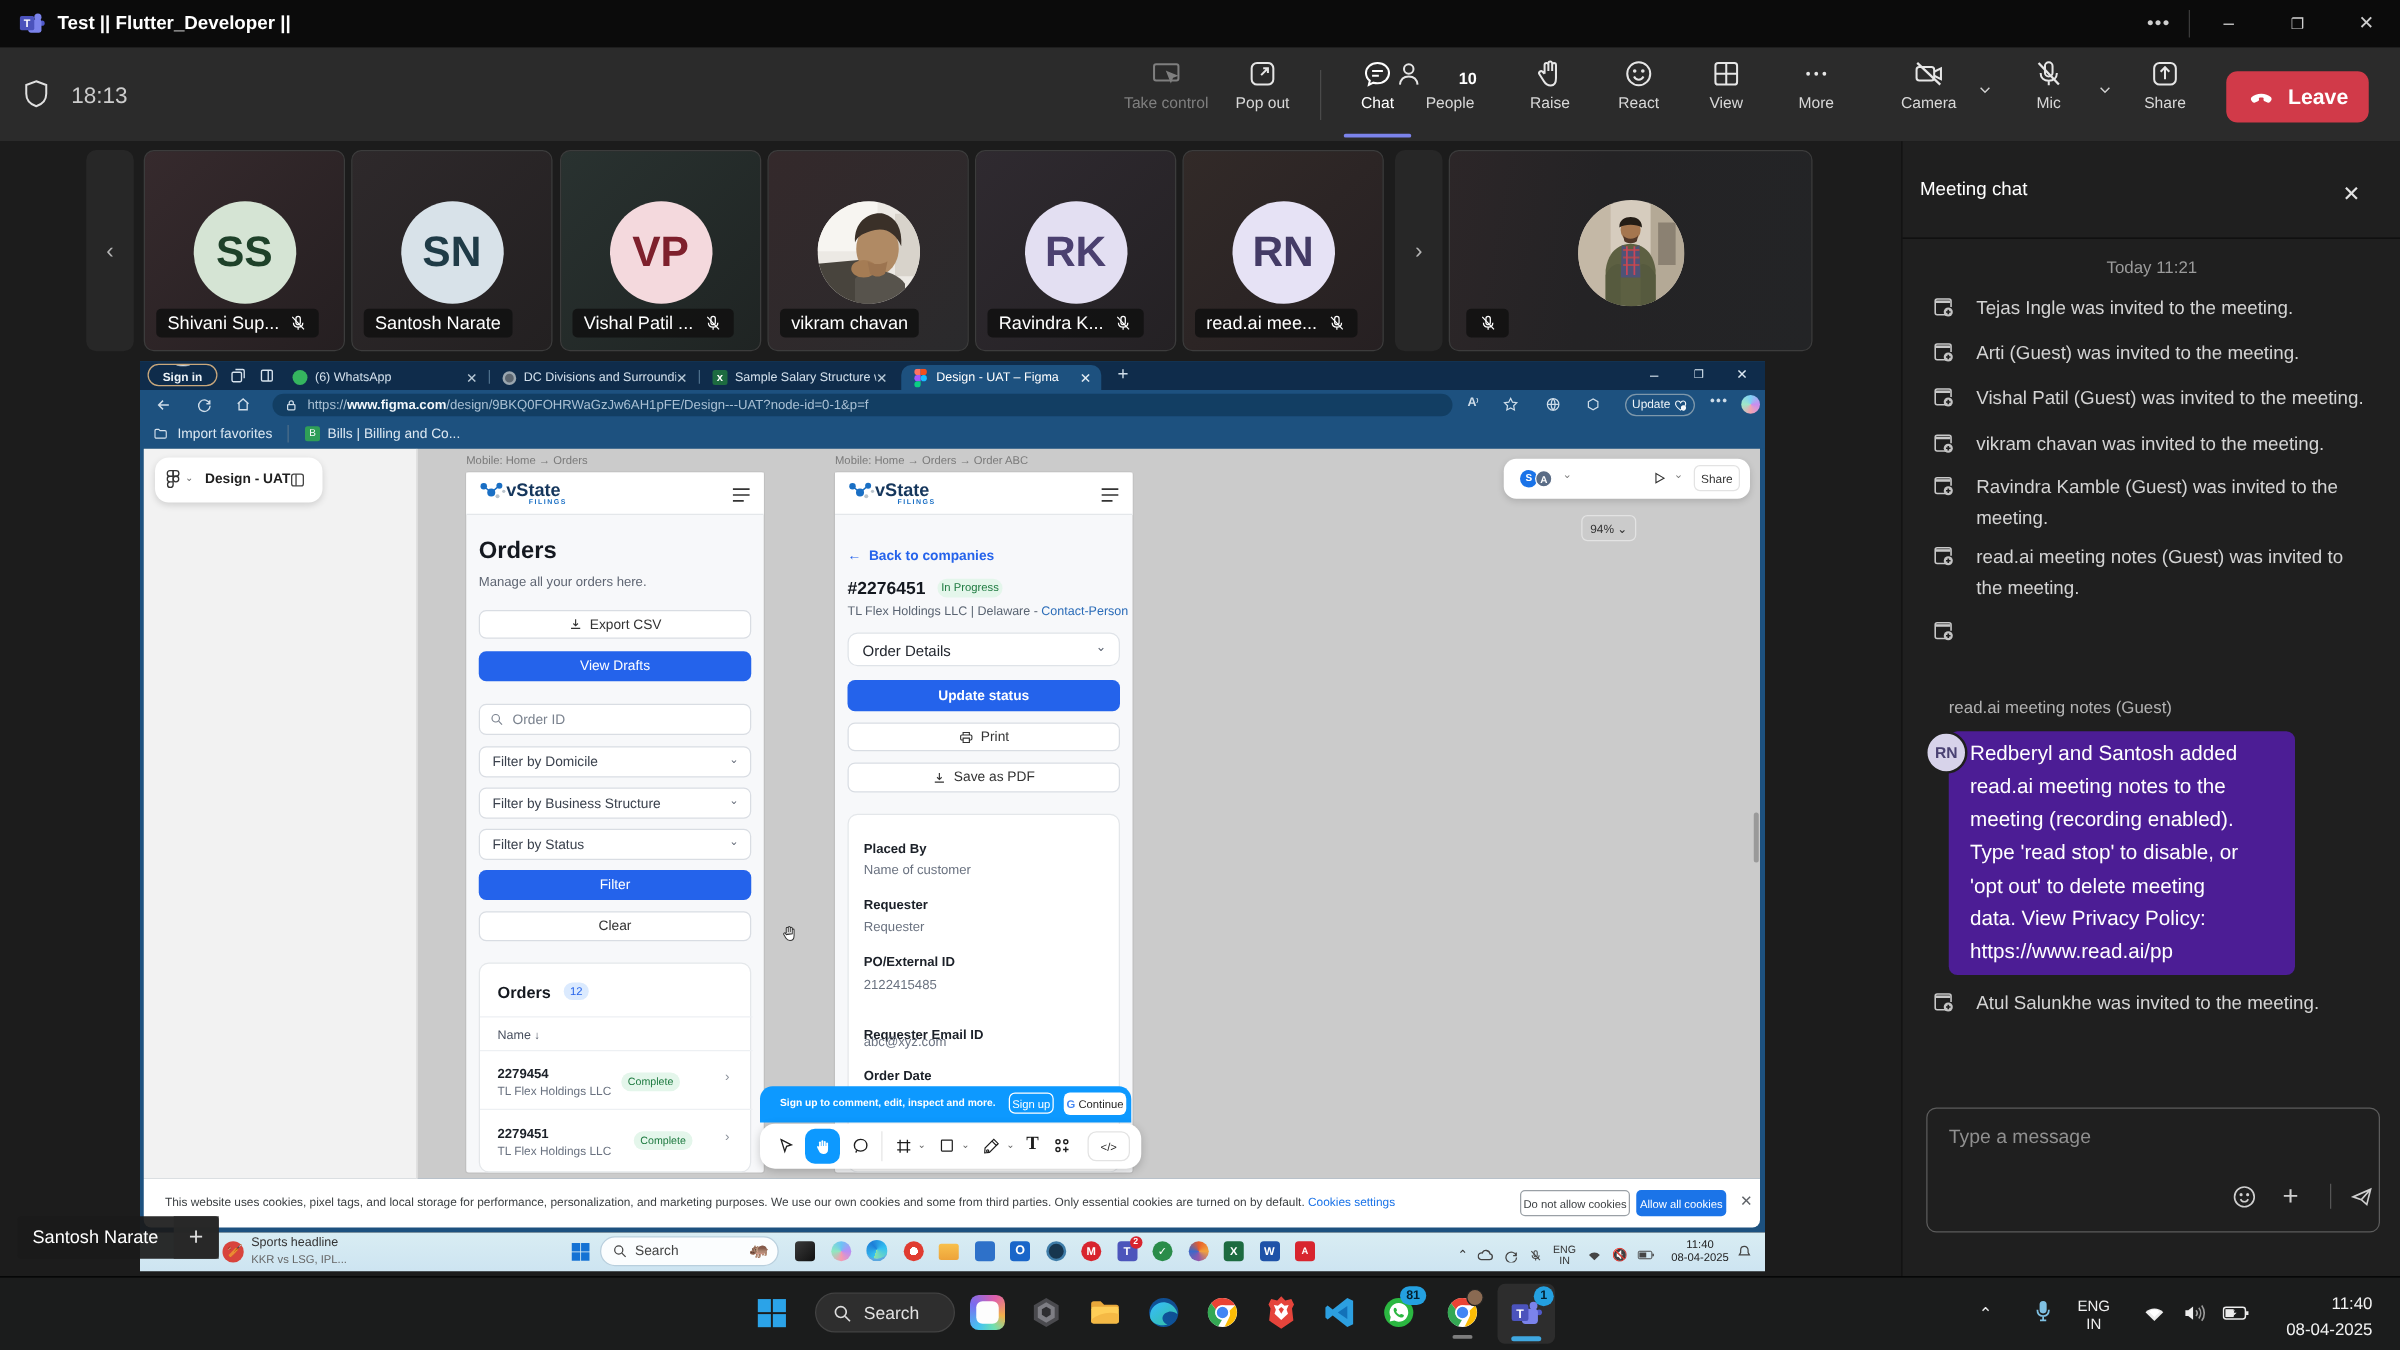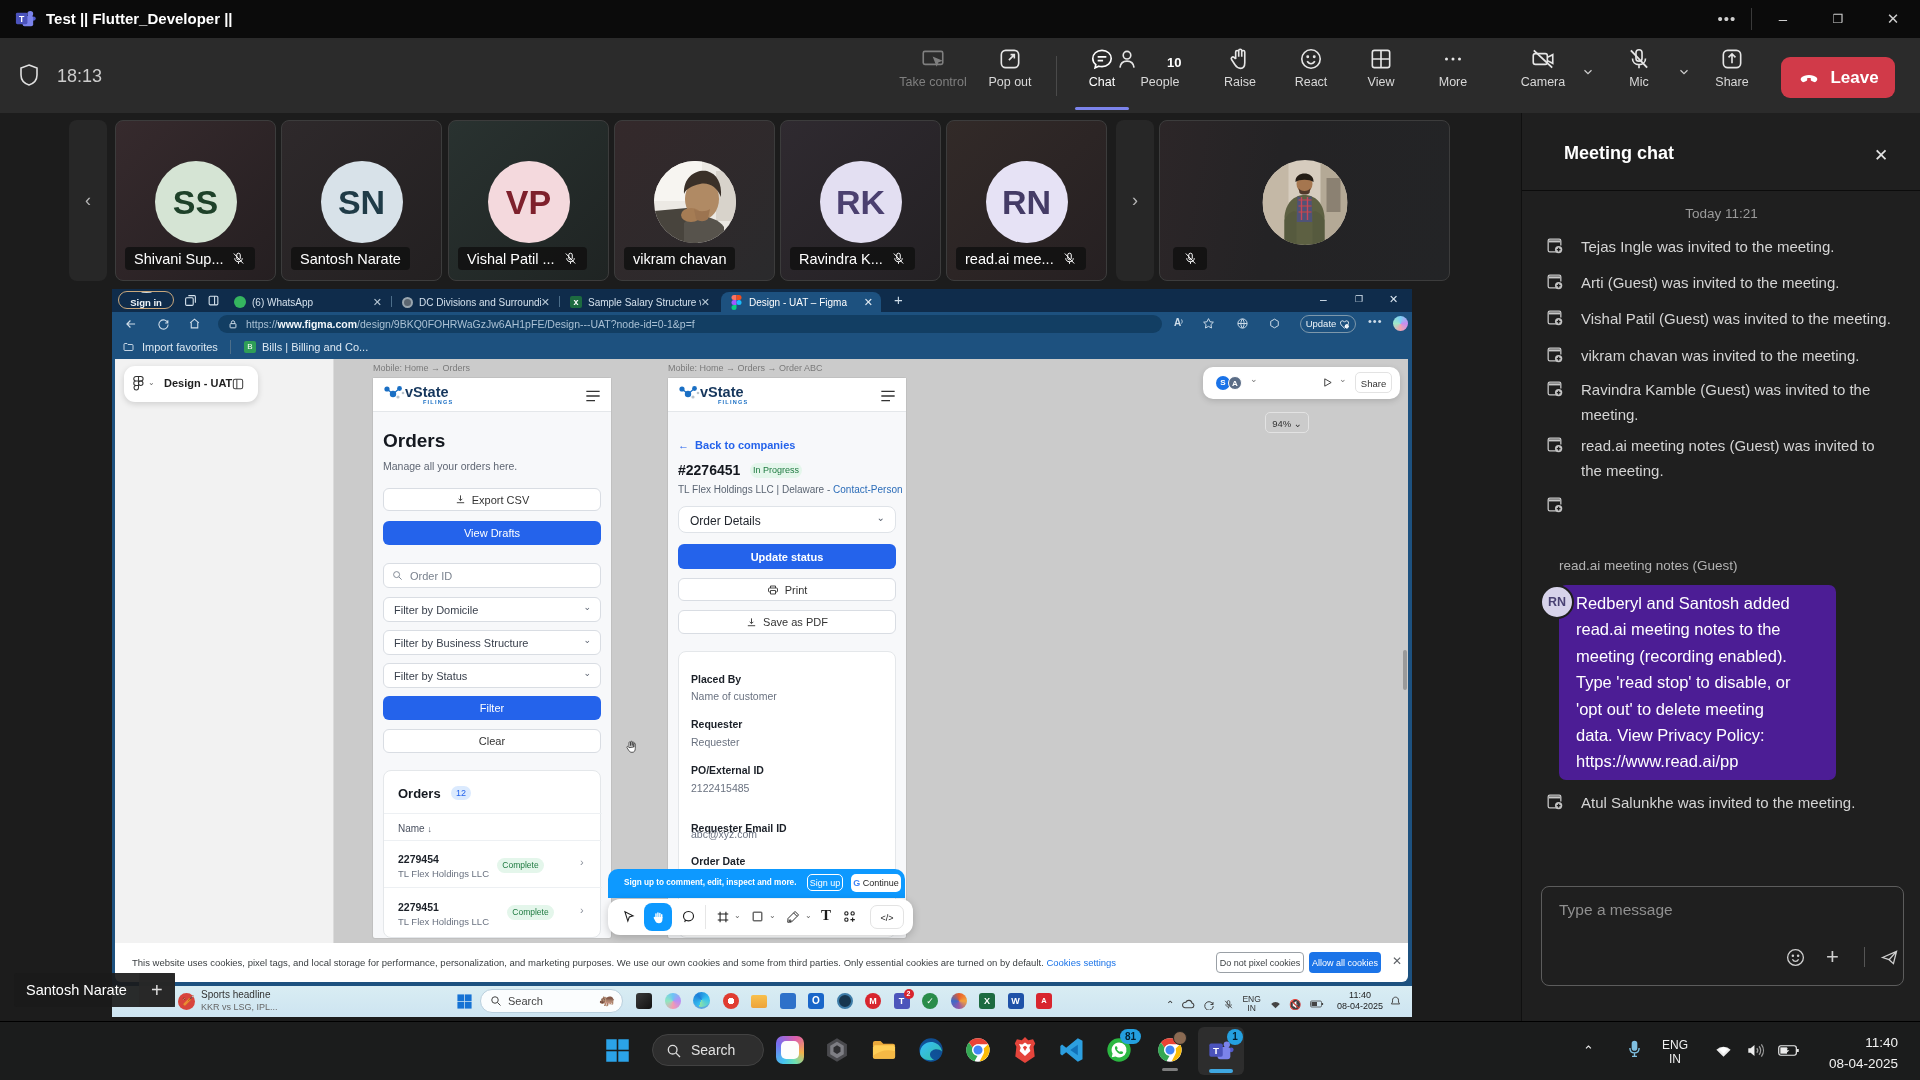--- a/index.html
+++ b/index.html
@@ -579,21 +579,21 @@
               <circle cx="17" cy="7" r="2.6"></circle>
               <circle cx="7" cy="17" r="2.6"></circle>
               <path d="M17 13.5 V20.5 M13.5 17 H20.5"></path>
             </svg>
           <div style="position:absolute;left:262px;top:6px;width:34px;height:24px;border:1px solid #e3e3e3;border-radius:7px;color:#1e1e1e;font-size:9px;text-align:center;line-height:24px;">&lt;/&gt;</div>
         </div>
       </div>
 
       <div id="cookie">
         <div style="position:absolute;left:17px;top:14px;font-size:9.5px;color:#3c4043;white-space:nowrap;">This website uses cookies, pixel tags, and local storage for performance, personalization, and marketing purposes. We use our own cookies and some from third parties. Only essential cookies are turned on by default. <span style="color:#1a73e8;">Cookies settings</span></div>
-        <div style="position:absolute;left:1101px;top:9px;width:88px;height:21px;border:1px solid #9aa0a6;border-radius:4px;color:#3c4043;font-size:9px;display:flex;align-items:center;justify-content:center;">Do not pixel cookies</div>
+        <div style="position:absolute;left:1101px;top:9px;width:88px;height:21px;border:1px solid #9aa0a6;border-radius:4px;color:#3c4043;font-size:9px;display:flex;align-items:center;justify-content:center;">Do not allow cookies</div>
         <div style="position:absolute;left:1194px;top:9px;width:72px;height:21px;background:#1b74e8;border-radius:4px;color:#fff;font-size:9px;display:flex;align-items:center;justify-content:center;">Allow all cookies</div>
         <div style="position:absolute;left:1277px;top:11px;color:#5f6368;font-size:12px;">✕</div>
       </div>
     </div>
 
     <div id="stask">
 
       <div style="position:absolute;left:66px;top:3px;display:flex;align-items:center;gap:6px;">
         <span style="width:17px;height:17px;border-radius:50%;background:#d8443c;display:inline-block;position:relative;">
             <span style="position:absolute;left:4px;top:2px;color:#fff;font-size:10px;">🏏</span>
@@ -665,21 +665,21 @@
         </svg>
     </div>
 
     <div style="position:absolute;left:14px;top:860px;height:34px;background:rgba(26,26,26,.92);border-radius:3px;display:flex;align-items:center;">
       <span style="color:#fff;font-size:14.5px;padding:0 12px;">Santosh Narate</span>
       <span style="width:36px;height:34px;background:rgba(40,40,40,.9);display:flex;align-items:center;justify-content:center;color:#ddd;font-size:20px;font-weight:300;">+</span>
     </div>
   </div>
 
   <div id="chat">
-    <div style="position:absolute;left:42px;top:30px;color:#fff;font-size:18px;font-weight:700;">Meeting chat</div>
+    <div style="position:absolute;left:14px;top:30px;color:#fff;font-size:15px;font-weight:400;">Meeting chat</div>
     <div style="position:absolute;left:352px;top:32px;color:#e4e4e4;font-size:17px;">✕</div>
     <div style="position:absolute;left:0;top:77px;width:399px;height:1px;background:#0c0c0c;"></div>
     <div style="position:absolute;left:0;top:93px;width:399px;text-align:center;color:#9b9b9b;font-size:13.5px;">Today 11:21</div>
 
     <div class="sysrow" style="top:121px;">
         <svg width="19" height="19" viewBox="0 0 24 24" fill="none" stroke="#c8c8c8" stroke-width="1.6">
           <path d="M16 20 H6 a2 2 0 0 1 -2 -2 V6 a2 2 0 0 1 2 -2 H18 a2 2 0 0 1 2 2 V12"></path>
           <rect x="4.8" y="5.5" width="14.4" height="2.6" fill="#c8c8c8" stroke="none"></rect>
           <circle cx="17.2" cy="17.2" r="4.6" fill="#c4c4c4" stroke="none"></circle>
           <path d="M17.2 14.9 V19.5 M14.9 17.2 H19.5" stroke="#1f1f1f" stroke-width="1.7"></path>

